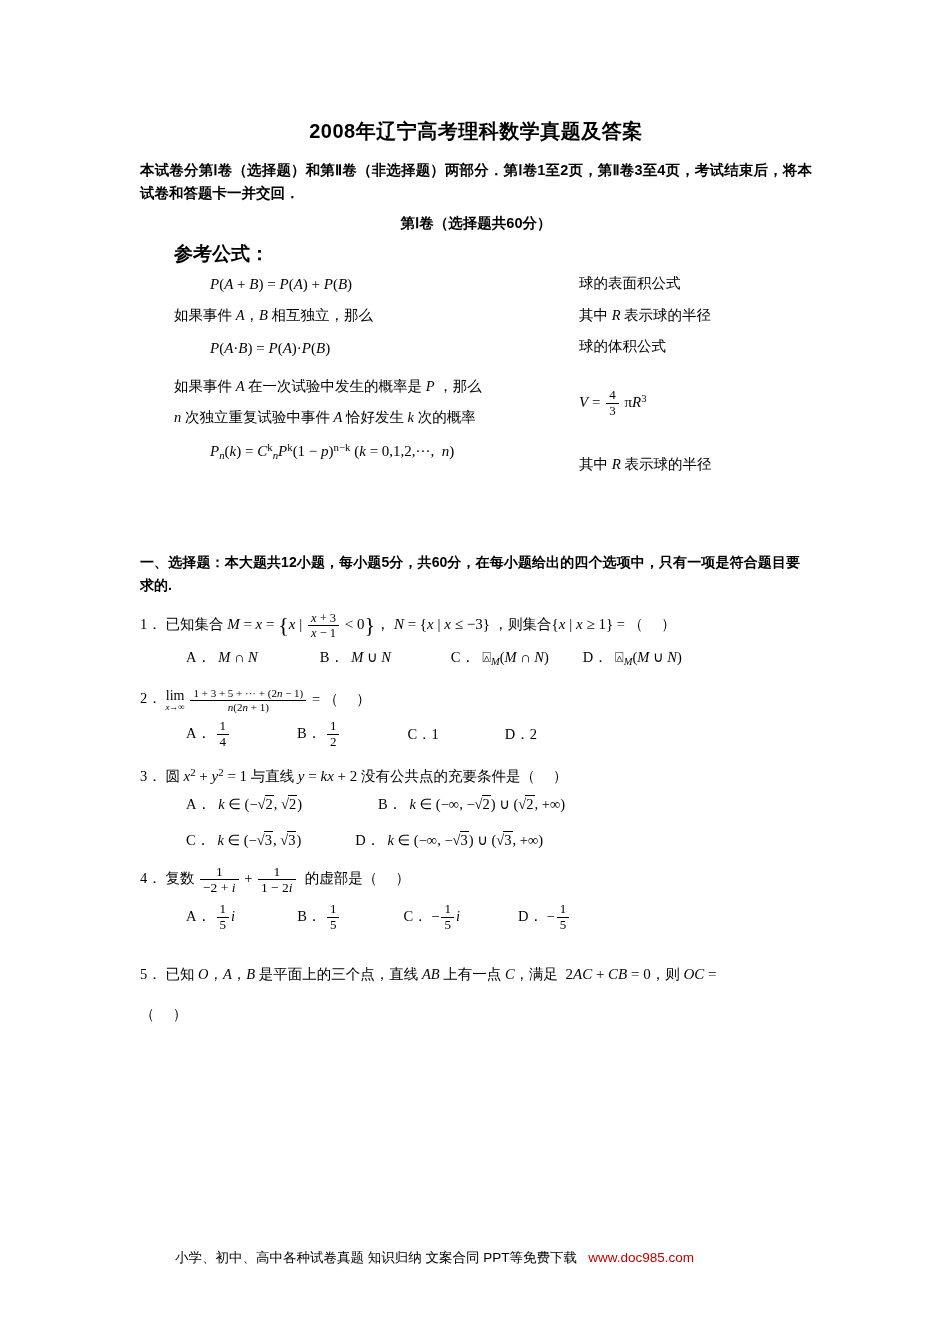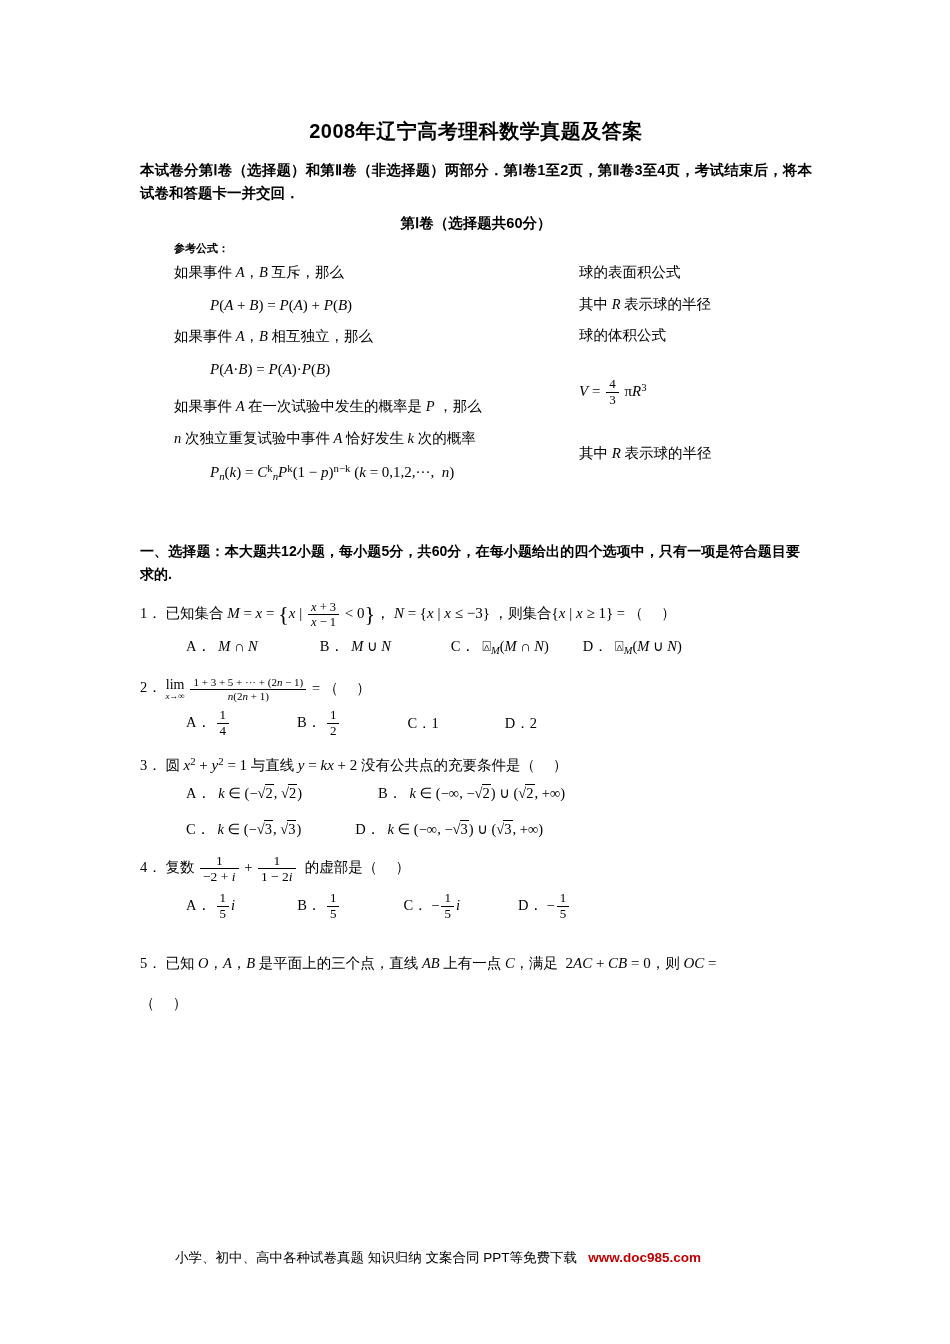--- a/index.html
+++ b/index.html
@@ -47,21 +47,21 @@
   .section-head {
     text-align: center;
     font-family: "Liberation Sans", sans-serif;
     font-weight: bold;
     font-size: 14.5px;
     margin: 2px 0 8px 0;
   }
   .formula-label {
     font-family: Liberation Sans, sans-serif;
     font-weight: bold;
-    font-size: 11px;
+    font-size: 19px;
     margin-left: 34px;
     margin-bottom: 6px;
   }
   .formula-block {
     position: relative;
     margin-left: 34px;
     min-height: 262px;
     font-size: 14.5px;
   }
   .col-left { position: absolute; left: 0; width: 370px; }
@@ -117,21 +117,21 @@
   .radical { display: inline-block; }
   .footer {
     position: absolute;
     left: 175px;
     top: 1249px;
     width: 640px;
     font-family: "Liberation Sans", sans-serif;
     font-size: 13.5px;
     color: #000;
   }
-  .footer .url { color: #c00000; font-weight: bold; }
+  .footer .url { color: #c00000; font-weight: normal; }
   .lim {
     display: inline-block;
     text-align: center;
     vertical-align: middle;
     font-size: 14px;
     line-height: 1;
   }
   .lim .lbl { display: block; font-style: normal; }
   .lim .und { display: block; font-size: 9px; font-style: italic; }
 </style>
@@ -144,23 +144,20 @@
     <div class="doc-title">2008年辽宁高考理科数学真题及答案</div>
 
     <div class="intro">本试卷分第Ⅰ卷（选择题）和第Ⅱ卷（非选择题）两部分．第Ⅰ卷1至2页，第Ⅱ卷3至4页，考试结束后，将本试卷和答题卡一并交回．</div>
 
     <div class="section-head">第Ⅰ卷（选择题共60分）</div>
 
     <div class="formula-label">参考公式：</div>
 
     <div class="formula-block">
       <div class="col-left">
-        <div class="ln">
-          如果事件 <span class="ital">A</span>，<span class="ital">B</span> 互斥，那么
-        </div>
         <div class="ln ind mathrow">
           <span class="ital">P</span>(<span class="ital">A</span> + <span class="ital">B</span>) = <span class="ital">P</span>(<span class="ital">A</span>) + <span class="ital">P</span>(<span class="ital">B</span>)
         </div>
         <div class="ln">
           如果事件 <span class="ital">A</span>，<span class="ital">B</span> 相互独立，那么
         </div>
         <div class="ln ind mathrow">
           <span class="ital">P</span>(<span class="ital">A</span>·<span class="ital">B</span>) = <span class="ital">P</span>(<span class="ital">A</span>)·<span class="ital">P</span>(<span class="ital">B</span>)
         </div>
         <div class="ln" style="margin-top:16px;">

